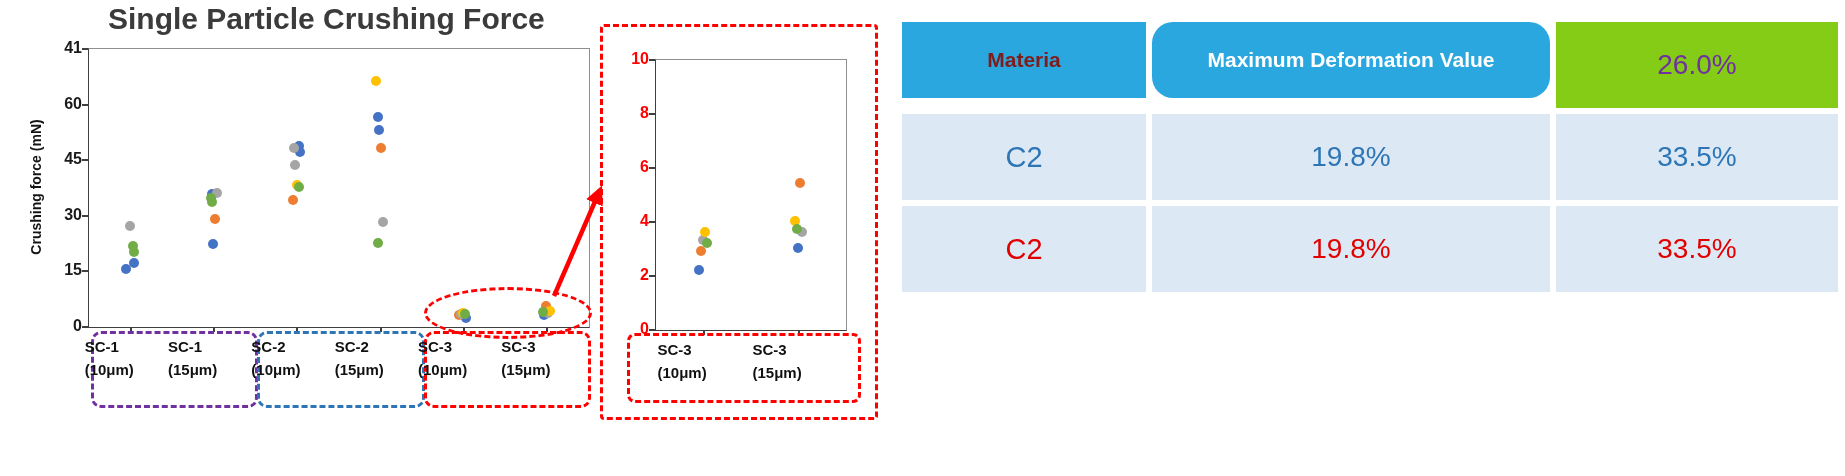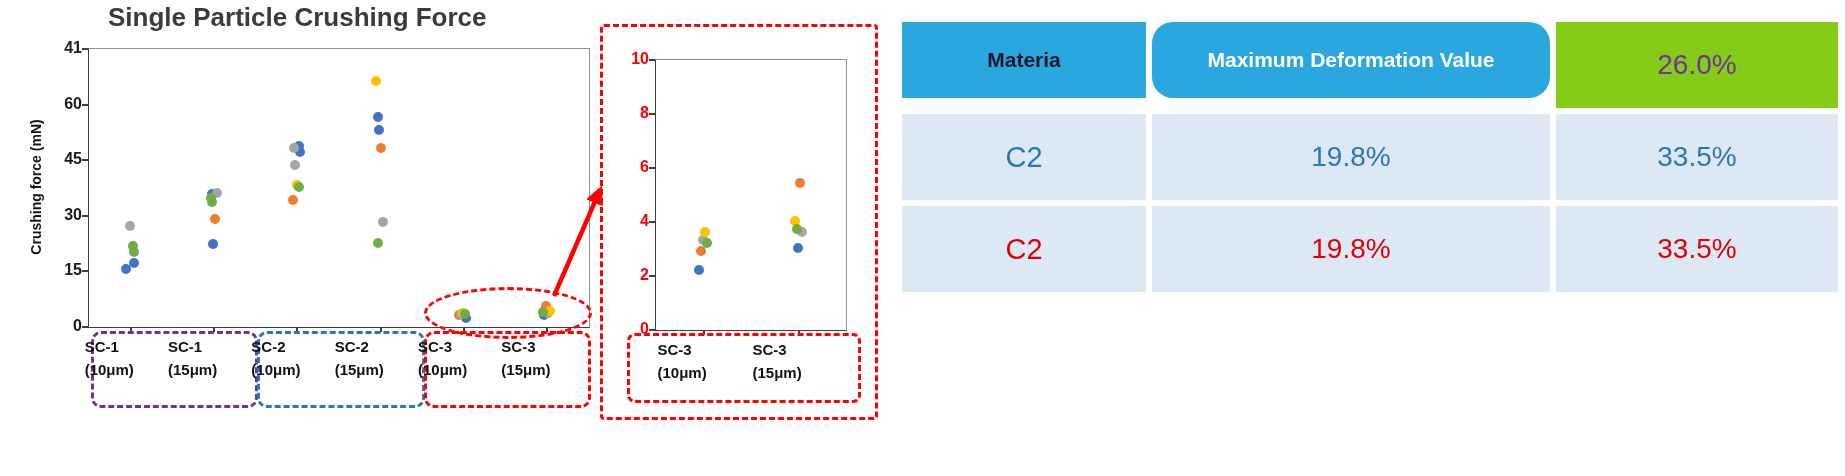--- a/index.html
+++ b/index.html
@@ -2,21 +2,21 @@
 <html><head>
 <meta charset="utf-8">
 <style>
   html,body{margin:0;padding:0;background:#ffffff;}
   .page{position:relative;width:1845px;height:476px;background:#ffffff;overflow:hidden;
         font-family:"Liberation Sans",sans-serif;}
   section{position:absolute;}
 
   
   #chart-main{left:0;top:0;width:600px;height:476px;}
-  .chart-title{position:absolute;left:108px;top:2px;font-size:26px;font-weight:600;color:#3b3b3b;white-space:nowrap;text-align:center;}
+  .chart-title{position:absolute;left:108px;top:2px;font-size:30px;font-weight:600;color:#3b3b3b;white-space:nowrap;text-align:center;}
   .y-axis-title{position:absolute;left:36px;top:187px;transform:translate(-50%,-50%) rotate(-90deg);
                 font-size:14px;font-weight:700;color:#141414;white-space:nowrap;}
   .plot-frame{position:absolute;background:#ffffff;border:1px solid #8f8f8f;
               border-left:1.5px solid #3f3f3f;border-bottom:1.5px solid #3f3f3f;z-index:1;}
   #main-plot{left:88px;top:48px;width:500px;height:278px;}
   .ylab{position:absolute;width:44px;text-align:right;font-size:16px;font-weight:700;color:#1a1a1a;line-height:20px;z-index:2;}
   .tick-y{position:absolute;width:6px;height:2px;background:#3f3f3f;}
   .tick-x{position:absolute;width:2px;height:6px;background:#3f3f3f;}
   .xlab{position:absolute;width:90px;text-align:left;z-index:3;}
   .xlab-line{font-size:15px;font-weight:700;color:#111111;line-height:23px;}
@@ -169,21 +169,21 @@
       <div class="pt" style="left: 191.5px; top: 151.2px; background: rgb(237, 125, 49);"></div>
       <div class="pt" style="left: 94.5px; top: 207.9px; background: rgb(165, 165, 165);"></div>
       <div class="pt" style="left: 193.5px; top: 199.8px; background: rgb(165, 165, 165);"></div>
       <div class="pt" style="left: 96.5px; top: 199.8px; background: rgb(255, 192, 0);"></div>
       <div class="pt" style="left: 186.5px; top: 189px; background: rgb(255, 192, 0);"></div>
       <div class="pt" style="left: 98.5px; top: 210.6px; background: rgb(112, 173, 71);"></div>
       <div class="pt" style="left: 188.5px; top: 197.1px; background: rgb(112, 173, 71);"></div>
     </section>
 
   <section id="mat-table">
-      <div class="th" style="background: rgb(43, 167, 223); color: #0f172a;">Materia</div>
+      <div class="th" style="background: rgb(43, 167, 223); color: #7f1d1d;">Materia</div>
       <div class="th" style="background: rgb(43, 167, 223); color: rgb(255, 255, 255); border-radius: 21px;">Maximum Deformation Value</div>
       <div class="td" style="background: #84cc16; color: rgb(112, 48, 160);">26.0%</div>
       <div class="td td-mat" style="background: rgb(220, 233, 245); color: rgb(46, 117, 182);">C2</div>
       <div class="td" style="background: rgb(220, 233, 245); color: rgb(46, 117, 182);">19.8%</div>
       <div class="td" style="background: rgb(220, 233, 245); color: rgb(46, 117, 182);">33.5%</div>
       <div class="td td-mat" style="background: rgb(220, 233, 245); color: rgb(224, 0, 0);">C2</div>
       <div class="td" style="background: rgb(220, 233, 245); color: rgb(224, 0, 0);">19.8%</div>
       <div class="td" style="background: rgb(220, 233, 245); color: rgb(224, 0, 0);">33.5%</div>
     </section>
 

